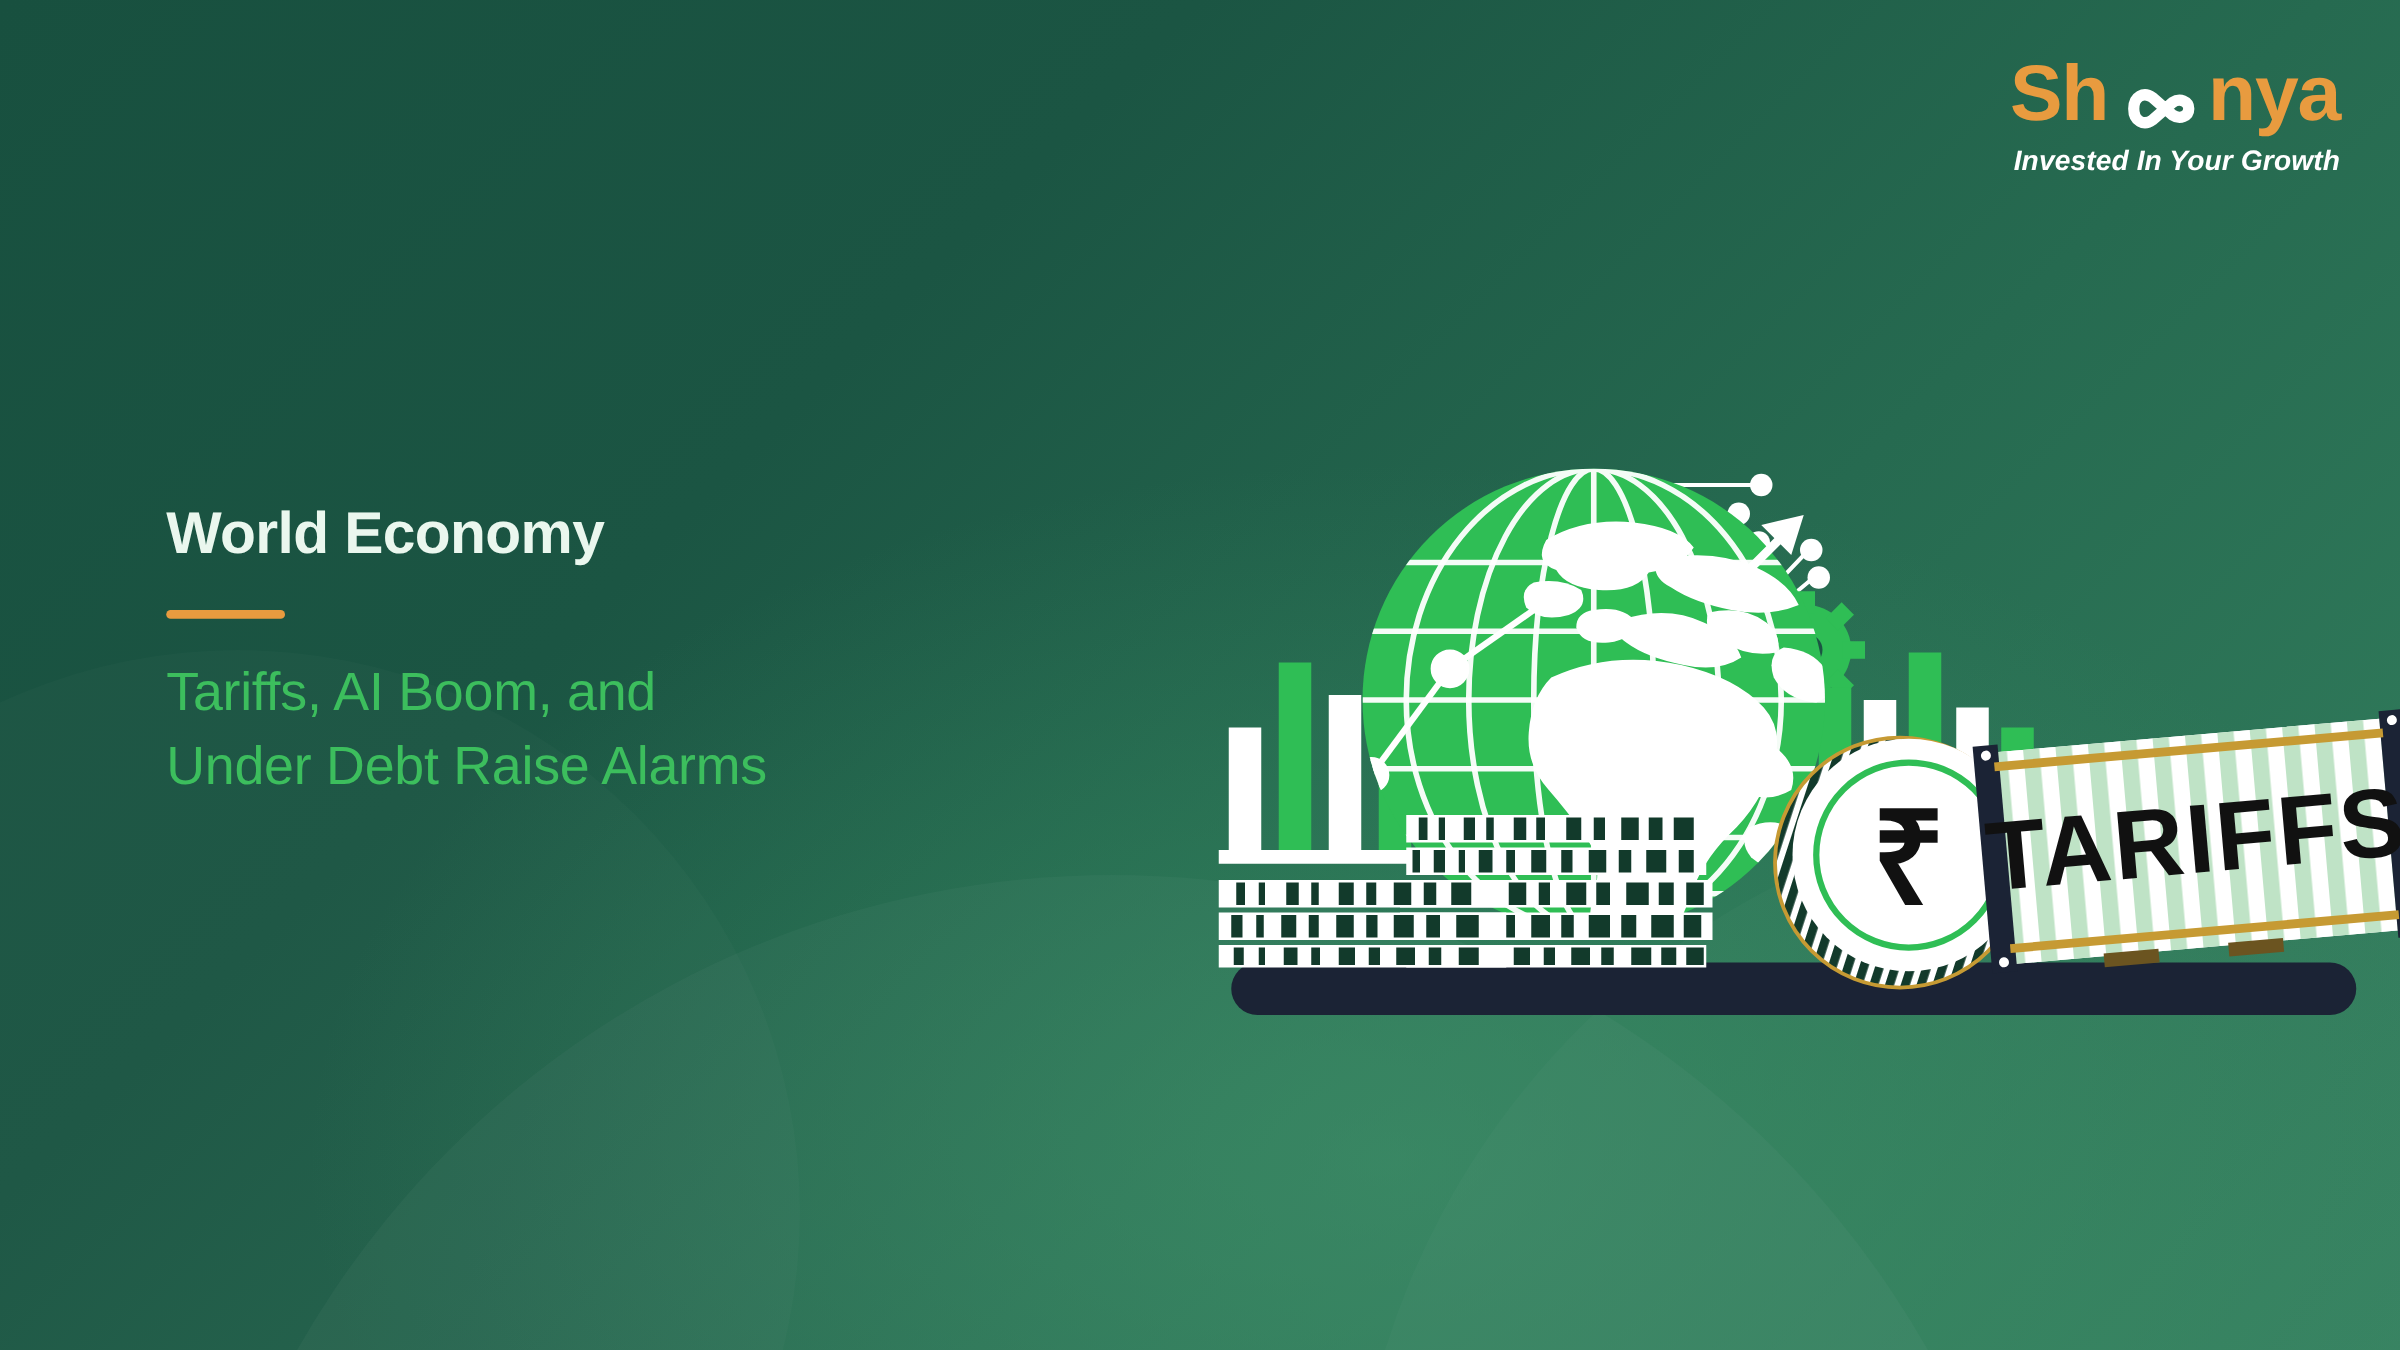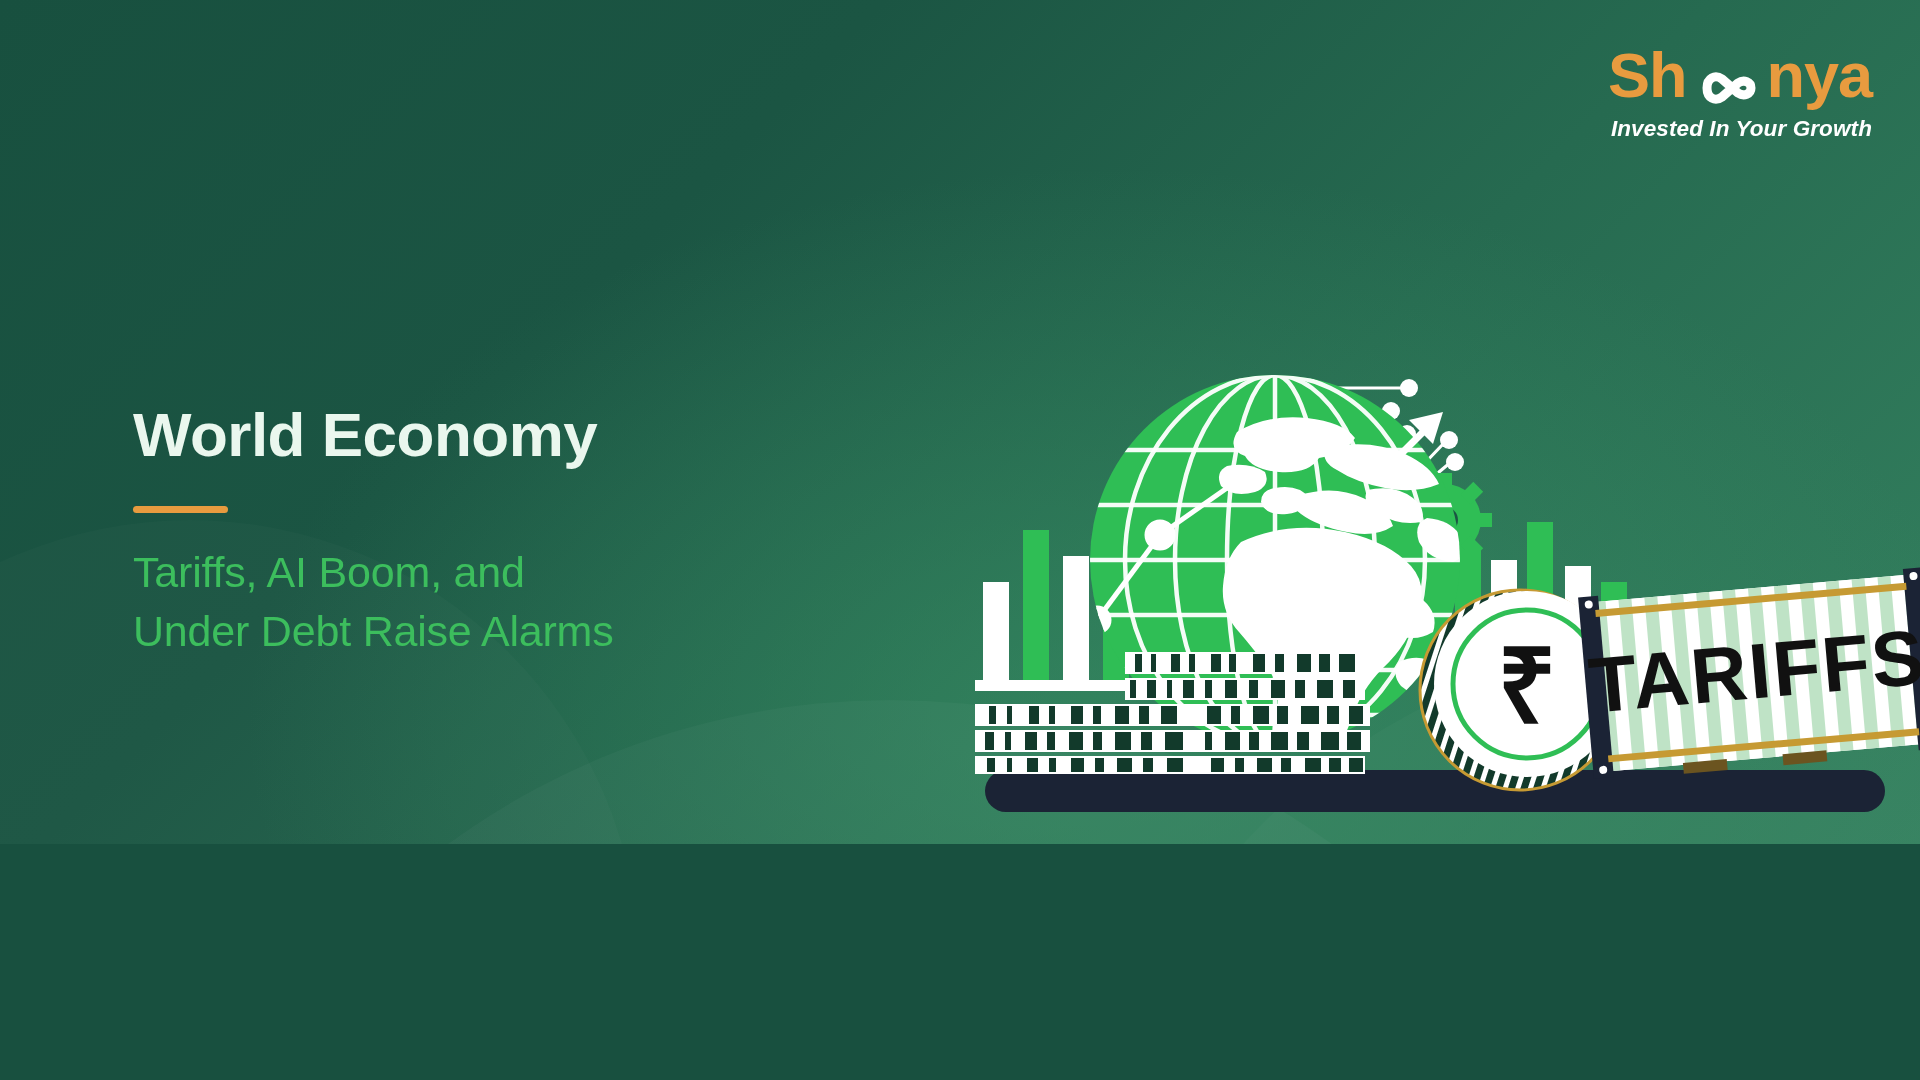--- a/index.html
+++ b/index.html
@@ -6,21 +6,21 @@
   html,body { width:1920px; height:1080px; overflow:hidden; }
   body {
     font-family: "Liberation Sans", sans-serif;
     background:#18503F;
     position:relative;
   }
 
   
   #banner{
     position:absolute; inset:0;
-    width:1920px; height:844px;
+    width:1920px; height:1080px;
     overflow:hidden;
     background:
       radial-gradient(ellipse 1400px 900px at 58% 86%, rgba(60,150,104,0.55) 0%, rgba(60,150,104,0.0) 62%),
       linear-gradient(135deg, #18503F 0%, #1B5543 32%, #266A50 62%, #34815F 100%);
   }
   .bg-arc{
     position:absolute; border-radius:50%;
     background:rgba(255,255,255,0.030);
     pointer-events:none;
   }
@@ -37,21 +37,21 @@
   }
   .logo-inf{ display:inline-block; width:78px; height:44px; margin:0 1px; position:relative; top:3px; }
   .logo-tag{
     margin-top:9px; font-size:22.5px; font-weight:700; color:#FFFFFF;
     letter-spacing:0.1px; white-space:nowrap;font-style:italic;
   }
 
   
   #copy{ position:absolute; left:133px; top:398px; width:760px; }
   .headline{
-    font-size:62px; line-height:1.20; font-weight:700;
+    font-size:47px; line-height:1.20; font-weight:700;
     color:#EAF7EE; letter-spacing:-0.5px;
   }
   .divider{
     width:95px; height:7px; border-radius:4px;
     background:#E89B3F; margin:34px 0 30px 0;
   }
   .subhead{
     font-size:43px; line-height:1.36; font-weight:400;
     color:#3CBE5D; letter-spacing:-0.2px;
   }

